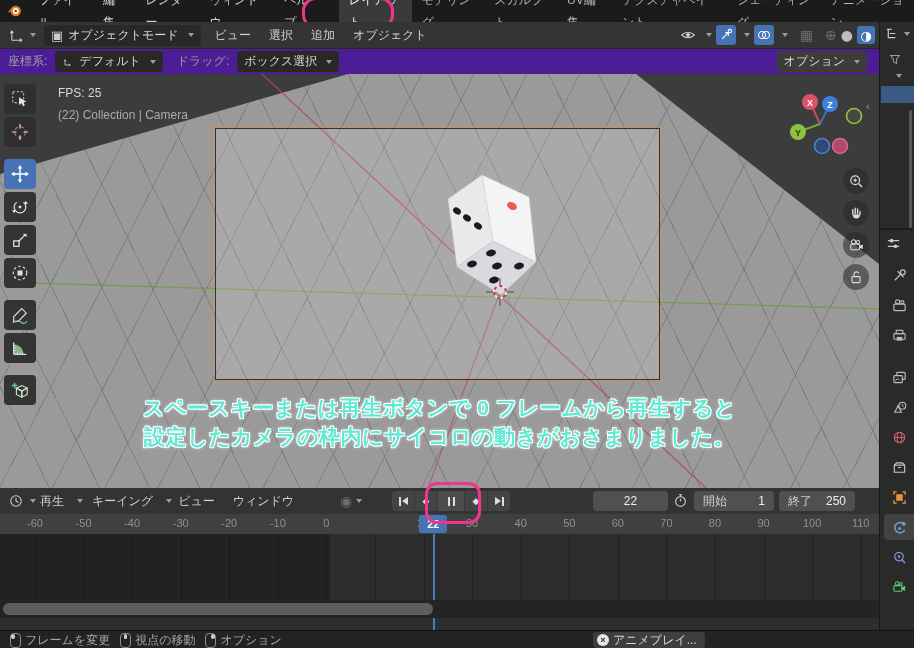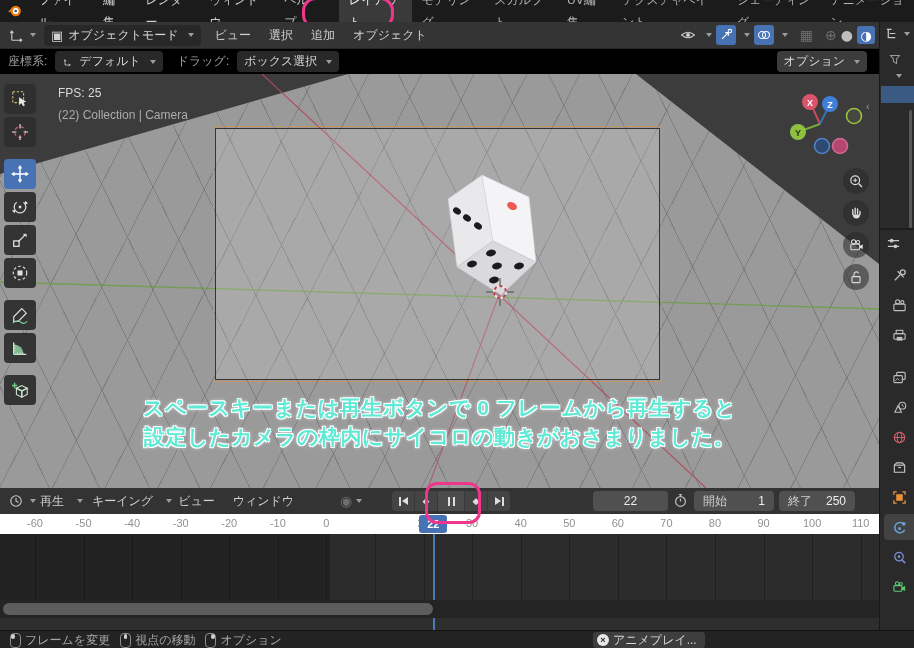--- a/index.html
+++ b/index.html
@@ -9,21 +9,21 @@
   .abs{position:absolute;}
   .caret{display:inline-block;width:0;height:0;border-left:3.5px solid transparent;border-right:3.5px solid transparent;border-top:4px solid #9c9c9c;margin-left:4px;vertical-align:middle;}
   
   #topbar{left:0;top:0;width:914px;height:22px;background:#1b1b1b;display:flex;align-items:center;border-bottom:1px solid #141414;}
   #topbar .menu{padding:0 11px;color:#cfcfcf;line-height:22px;cursor:default;}
   #topbar .ws{padding:0 10px;color:#b4b4b4;line-height:22px;}
   #topbar .ws.active{background:#3a3a3a;color:#f0f0f0;border-radius:4px 4px 0 0;}
   #logo{width:16px;height:16px;margin:0 6px 0 8px;}
   
   #vp-header{left:0;top:22px;width:879px;height:26px;background:#343434;border-bottom:1px solid #262626;}
-  #tool-settings{left:0;top:49px;width:879px;height:25px;background:#000000;border-bottom:1px solid #222;text-decoration:underline;}
+  #tool-settings{left:0;top:49px;width:879px;height:25px;background:#4c1d95;border-bottom:1px solid #222;text-decoration:underline;}
   .hrow{display:flex;align-items:center;height:100%;}
   .hitem{margin:0 9px;color:#d2d2d2;white-space:nowrap;}
   .box{background:#282828;border-radius:4px;padding:2px 7px;display:flex;align-items:center;gap:5px;color:#d8d8d8;}
   .dimlbl{color:#9f9f9f;}
   .iconbtn{display:inline-flex;align-items:center;justify-content:center;width:20px;height:20px;border-radius:3px;}
   .iconbtn.blue{background:#4772b3;color:#fff;}
   .glyph{font-family:"DejaVu Sans",sans-serif;font-size:13px;color:#cfcfcf;}
   .glyph.dim{color:#6f6f6f;}
   .glyph.bluetxt{color:#fff;}
   
@@ -49,21 +49,21 @@
   
   #rightcol{left:879px;top:22px;width:35px;height:608px;background:#2a2a2a;border-left:1px solid #191919;}
   #rc-sel{left:1px;top:64px;width:34px;height:17px;background:#3a5a83;}
   #rc-scroll{left:29px;top:88px;width:3px;height:118px;background:#585858;border-radius:2px;}
   #rc-divider{left:0;top:206px;width:35px;height:2px;background:#1d1d1d;}
   .rtab{left:4px;width:30px;height:26px;display:flex;align-items:center;justify-content:center;border-radius:4px 0 0 4px;}
   .rtab.active{background:#424242;}
   
   #timeline{left:0;top:488px;width:879px;height:142px;background:#2e2e2e;}
   #tl-header{left:0;top:0;width:879px;height:26px;background:#333333;border-bottom:1px solid #242424;}
-  #tl-ruler{left:0;top:26px;width:879px;height:20px;background:#ffffff;border-bottom:1px solid #1f1f1f;}
+  #tl-ruler{left:0;top:26px;width:879px;height:20px;background:#404040;border-bottom:1px solid #1f1f1f;}
   .tick{position:absolute;top:3px;transform:translateX(-50%);color:#909090;font-size:11px;}
   #tl-body{left:0;top:46px;width:879px;height:66px;background:#2c2c2c;overflow:hidden;}
   .gridline{position:absolute;top:0;width:1px;height:66px;background:rgba(0,0,0,.28);}
   #tl-dim{left:0;top:0;width:330px;height:66px;background:rgba(0,0,0,.22);}
   #playhead{top:46px;width:2px;height:96px;background:#4a7ab5;}
   #cftab{top:27px;width:28px;height:18px;background:#4772b3;border-radius:3px;color:#fff;font-size:11px;font-weight:bold;
     display:flex;align-items:center;justify-content:center;transform:translateX(-14px);}
   #tl-scroll{left:0;top:112px;width:879px;height:18px;background:#242424;}
   #tl-thumb{left:3px;top:3px;width:430px;height:12px;background:#5d5d5d;border-radius:6px;}
   .pbtn{width:22px;height:20px;background:#444;display:flex;align-items:center;justify-content:center;gap:1px;border-right:1px solid #383838;}

